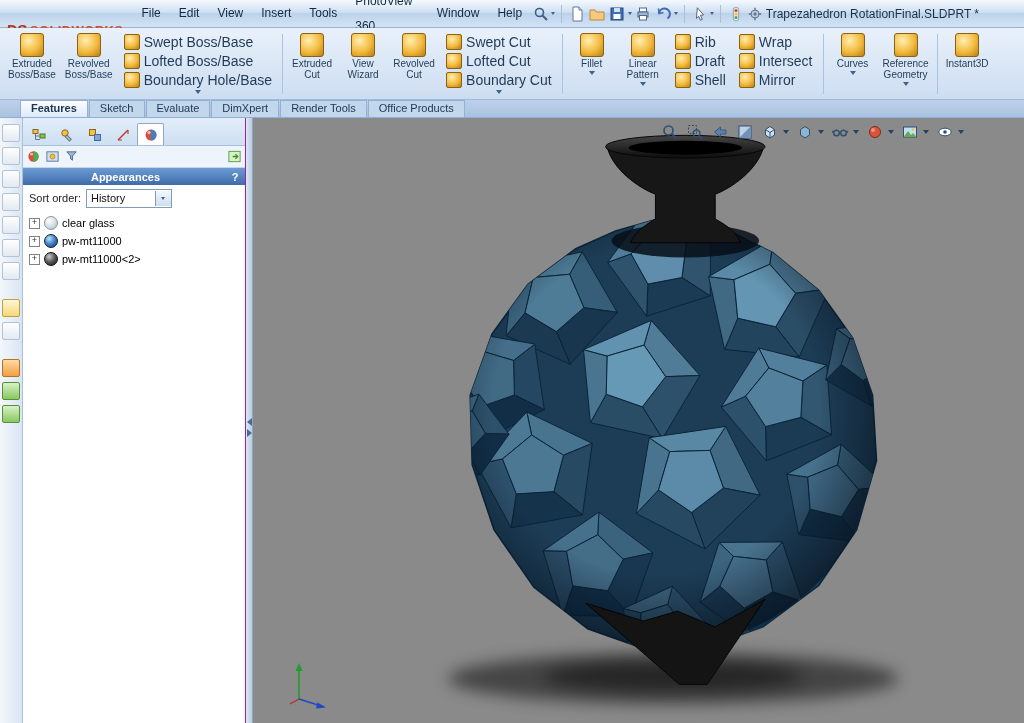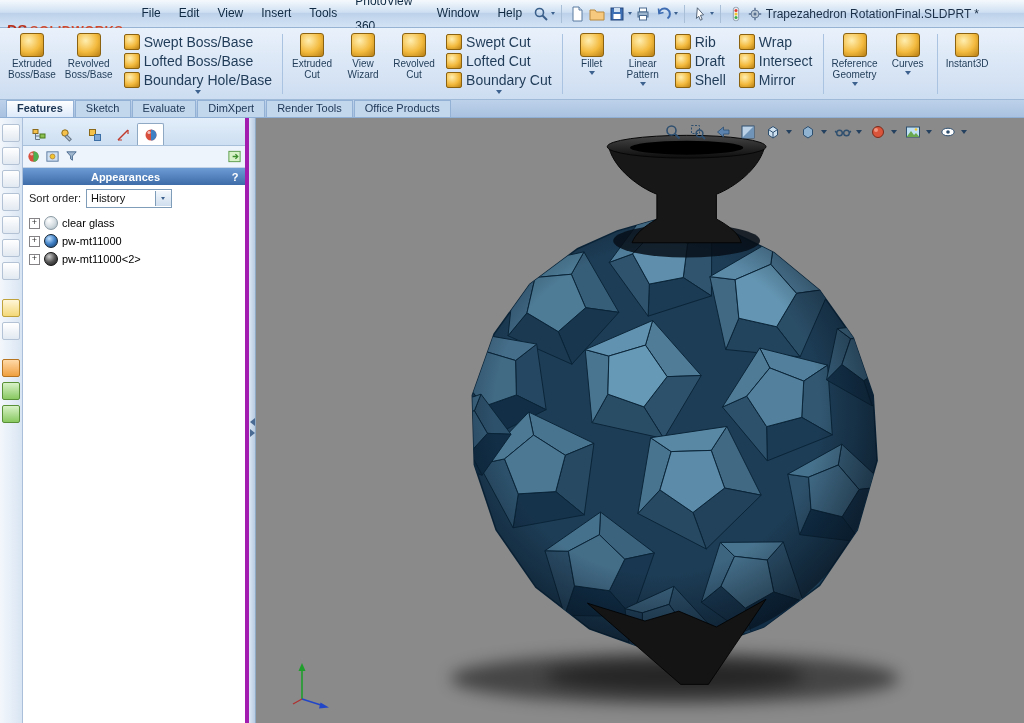--- a/index.html
+++ b/index.html
@@ -35,38 +35,38 @@
   .rstack{display:flex;flex-direction:column;justify-content:flex-start;position:relative;padding:2px 2px 0 2px;}
   .rsm{display:flex;align-items:center;gap:4px;height:19px;padding:0 4px;border-radius:2px;}
   .rics{width:14px;height:14px;border-radius:2px;border:1px solid #8a6210;flex:0 0 auto;
     background:radial-gradient(circle at 35% 30%,#ffeeb0,#f3ba3e 55%,#b77e14);}
   .rst{font-size:14px;color:#1f3b57;white-space:nowrap;}
   .stackcaret{align-self:center;margin-top:1px;}
   .rsep{width:1px;background:#a9c3e0;margin:4px 3px;}
 
   
   #tabstrip{height:17px;flex:0 0 auto;display:flex;align-items:center;
-    background:linear-gradient(#bdd1ea,#a9c2e0);border-bottom:1px solid #8fafd4;padding-left:6px;}
+    background:linear-gradient(#bdd1ea,#a9c2e0);border-bottom:1px solid #8fafd4;padding-left:20px;}
   .tab{padding:0 10px;height:16px;line-height:15px;font-size:11px;color:#1c3least;color:#1c3553;
     border:1px solid #93b1d4;border-bottom:none;background:#c2d6ec;margin-right:1px;}
   .tab.active{background:linear-gradient(#fdfeff,#ddeafa);font-weight:bold;}
 
   
   #workarea{flex:1;display:flex;min-height:0;}
   #side-toolbar{width:22px;flex:0 0 auto;background:linear-gradient(to right,#f3f7fc,#d9e5f3);
     border-right:1px solid #aac0da;display:flex;flex-direction:column;align-items:center;padding-top:6px;gap:5px;}
   .stool{width:16px;height:16px;border:1px solid #b3c2d4;border-radius:2px;
     background:linear-gradient(#ffffff,#e2e9f1);}
   .stool.gap{margin-top:14px;}
   .stool.note{background:linear-gradient(#fff6d8,#f3d878);border-color:#c0a23c;}
   .stool.warn{background:linear-gradient(#ffd9a8,#f0a040);border-color:#b67420;}
   .stool.ok{background:linear-gradient(#d8f2c8,#88c860);border-color:#589038;}
 
   
-  #feature-panel{width:222px;flex:0 0 auto;background:#ffffff;border-right:4px solid #a21caf;
+  #feature-panel{width:222px;flex:0 0 auto;background:#ffffff;border-right:1px solid #a21caf;
     display:flex;flex-direction:column;}
   .ptabs{height:25px;background:linear-gradient(#e3eefa,#cddff2);border-bottom:1px solid #a9c0da;
     display:flex;align-items:flex-end;padding:2px 2px 0;gap:1px;}
   .ptab{width:25px;height:21px;display:flex;align-items:center;justify-content:center;
     border:1px solid transparent;border-bottom:none;border-radius:2px 2px 0 0;}
   .ptab.active{background:#ffffff;border-color:#8fa8c4;}
   .ptools{height:21px;background:#eef4fb;border-bottom:1px solid #c4d4e6;display:flex;align-items:center;padding:0 3px;gap:4px;}
   .ptools .spacer{flex:1;}
   .pheader{height:17px;display:flex;align-items:center;
     background:linear-gradient(#6d9bd4,#3e6ca8);color:#fff;font-weight:bold;font-size:11px;}
@@ -289,28 +289,28 @@
     </div>
     <div class="rsm">
       <span class="rics"></span>
       <span class="rst">Mirror</span>
     </div>
   </div>
   <div class="rsep"></div>
 
   <div class="rbig">
     <span class="ric"></span>
+    <span class="rl1">Curves</span>
+
+    <span class="tri"></span>
+  </div>
+  <div class="rbig">
+    <span class="ric"></span>
     <span class="rl1">Reference</span>
     <span class="rl2">Geometry</span>
-    <span class="tri"></span>
-  </div>
-  <div class="rbig">
-    <span class="ric"></span>
-    <span class="rl1">Curves</span>
-
     <span class="tri"></span>
   </div>
   <div class="rsep"></div>
   <div class="rbig">
     <span class="ric"></span>
     <span class="rl1">Instant3D</span>
 
   </div>
 </div>
 

